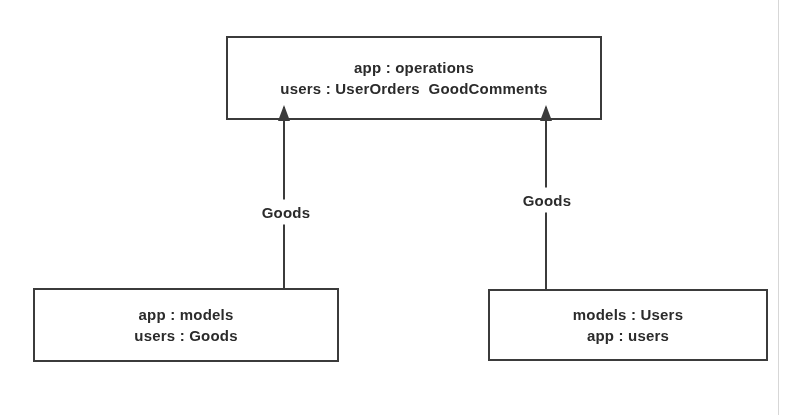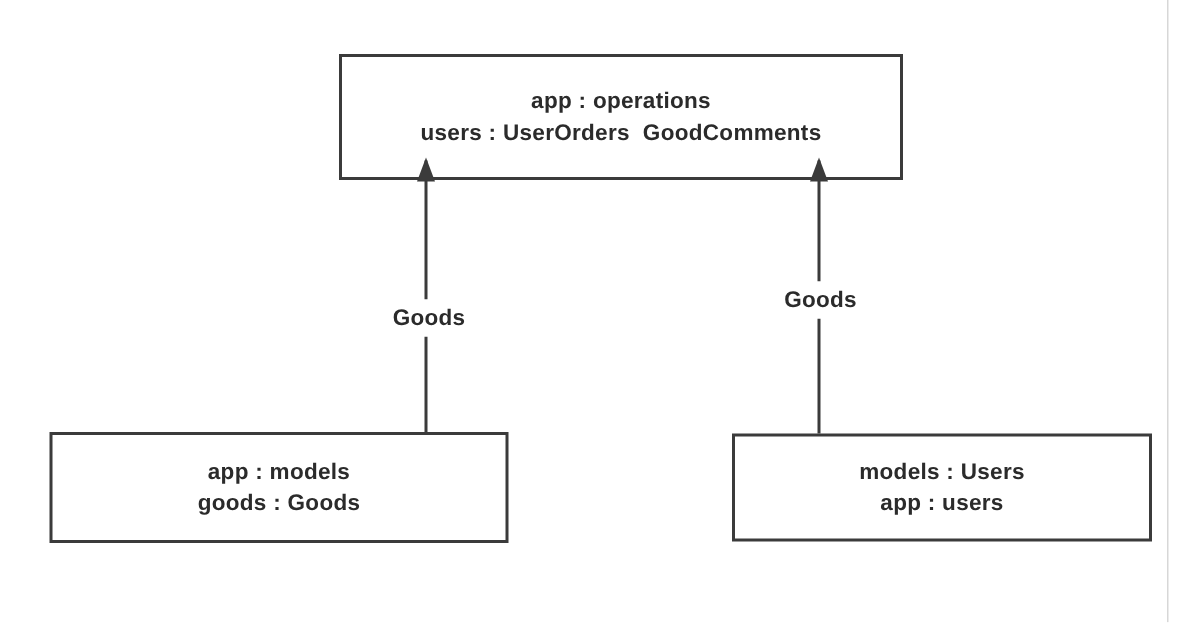--- a/index.html
+++ b/index.html
@@ -83,21 +83,21 @@
 
 <div class="canvas">
 
   <div class="node node-operations">
     <div class="node-line">app : operations</div>
     <div class="node-line">users : UserOrders  GoodComments</div>
   </div>
 
   <div class="node node-goods">
     <div class="node-line">app : models</div>
-    <div class="node-line">goods : Goods</div>
+    <div class="node-line">users : Goods</div>
   </div>
 
   <div class="node node-users">
     <div class="node-line">models : Users</div>
     <div class="node-line">app : users</div>
   </div>
 
   <div class="edge-line edge-line-goods"></div>
   <div class="arrowhead arrowhead-goods"></div>
   <span class="edge-label edge-label-goods">Goods</span>

